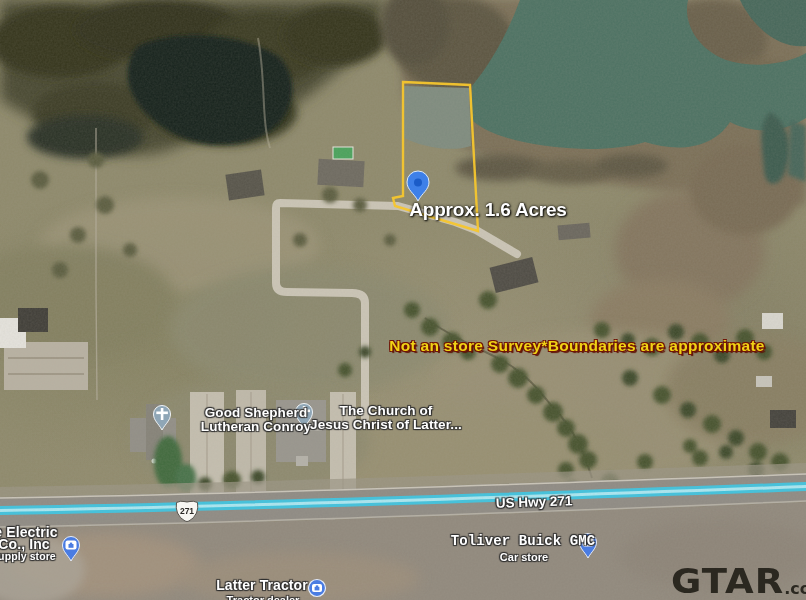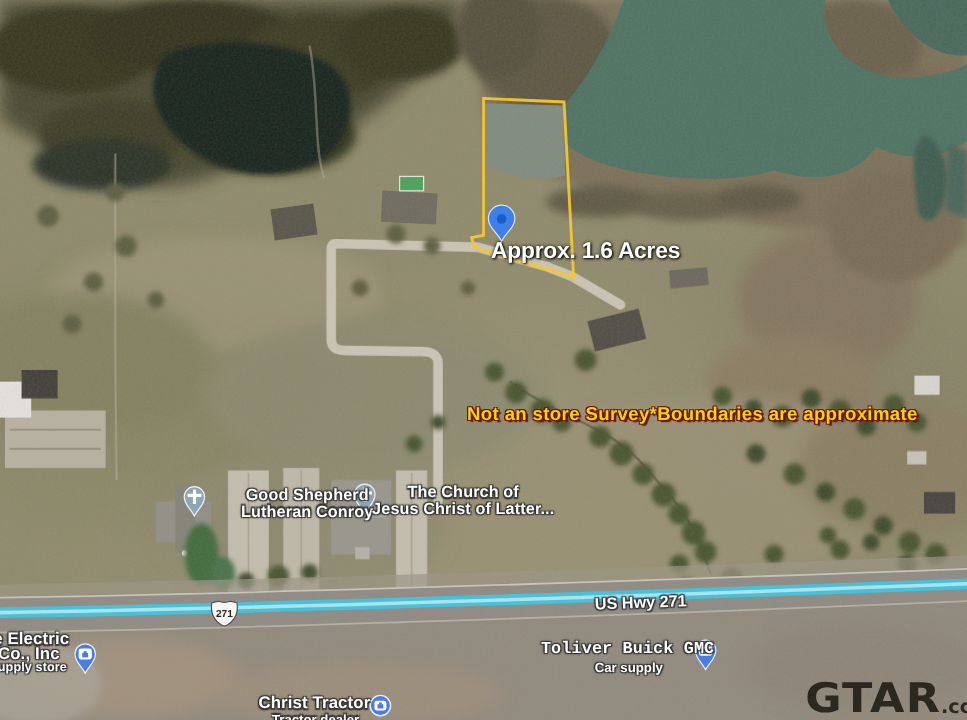--- a/index.html
+++ b/index.html
@@ -298,29 +298,29 @@
 </div>
 
 <div class="lbl lbl-poi" style="left:386px;top:417px;">
   <div>The Church of</div>
   <div>Jesus Christ of Latter...</div>
 </div>
 
 <div class="lbl hwy-name">US Hwy 271</div>
 
 <div class="lbl lbl-poi" style="left:523px;top:542px;font-size:14px;font-family:Liberation Mono, monospace;">Toliver Buick GMC</div>
-<div class="lbl lbl-sub" style="left:524px;top:557px;">Car supply</div>
+<div class="lbl lbl-sub" style="left:524px;top:557px;">Car store</div>
 
 <div class="lbl lbl-poi clip-note" style="left:24px;top:544px;font-size:14px;">
   <div>le Electric</div>
   <div>Co., Inc</div>
   <div class="lbl-sub" style="font-size:10.5px;">supply store</div>
 </div>
 
-<div class="lbl lbl-poi" style="left:262px;top:586px;font-size:14px;">Christ Tractor</div>
+<div class="lbl lbl-poi" style="left:262px;top:586px;font-size:14px;">Latter Tractor</div>
 <div class="lbl lbl-sub" style="left:263px;top:600px;">Tractor dealer</div>
 
 <div class="watermark">
   <span class="brand">GTAR</span>
       <span class="suffix">.com</span>
 </div>
 
 </div>
 
 </body></html>

